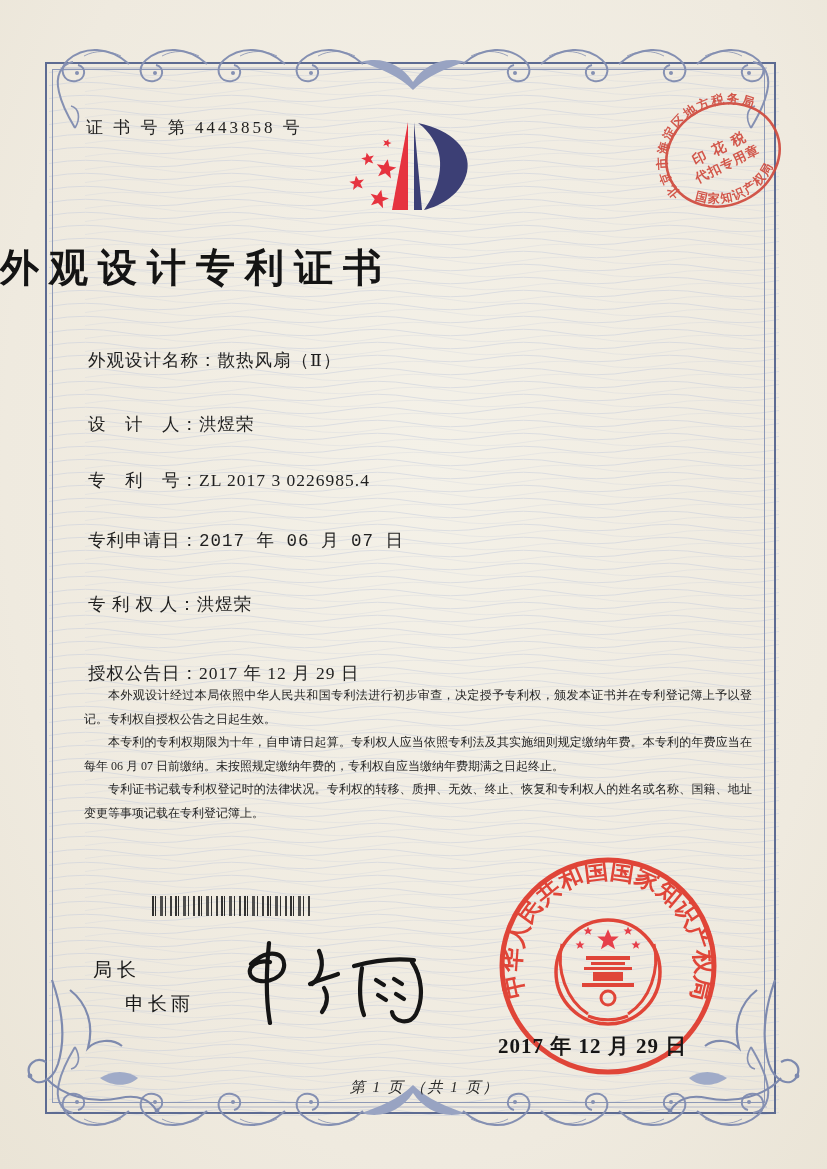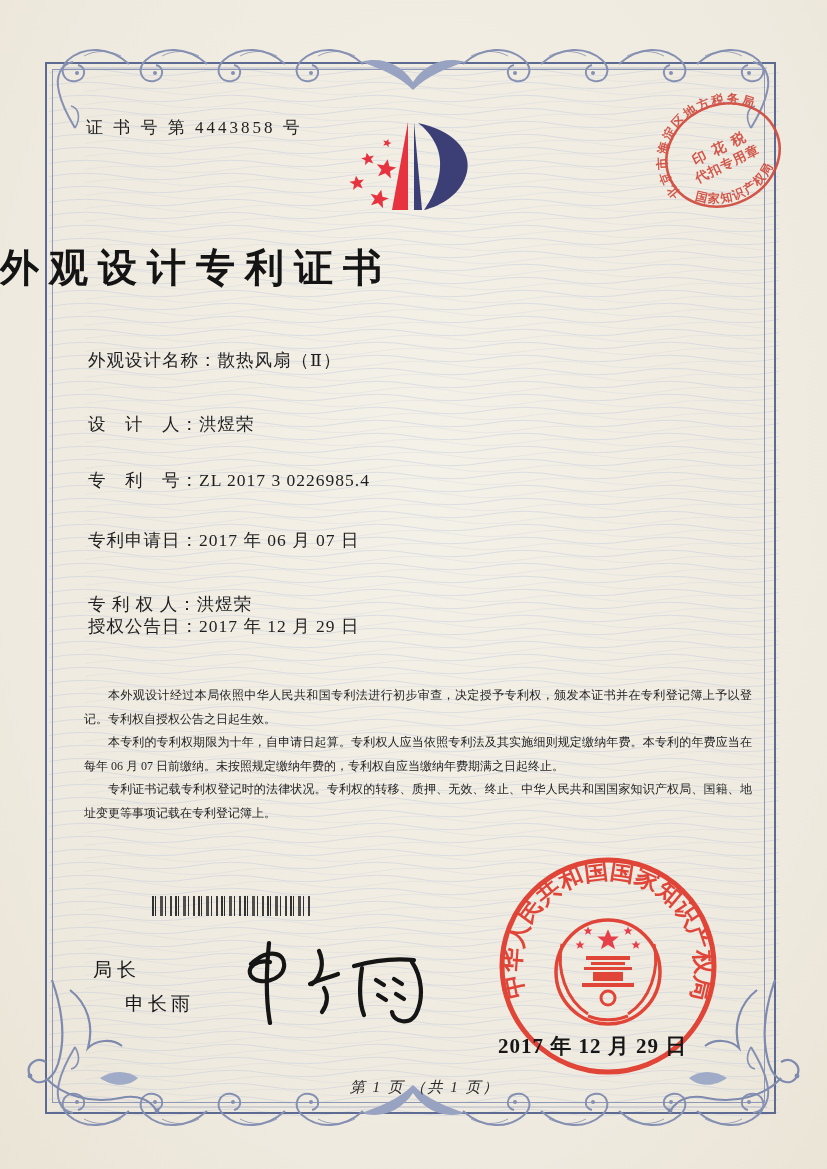--- a/index.html
+++ b/index.html
@@ -134,28 +134,28 @@
       <text x="0" y="-3" text-anchor="middle" font-size="14" font-weight="bold" letter-spacing="2">印 花 税</text>
       <text x="0" y="14" text-anchor="middle" font-size="13" font-weight="bold" letter-spacing="1">代扣专用章</text>
     </g>
   </svg>
 
   <div class="abs title">外观设计专利证书</div>
 
   <div class="abs row" style="top:412px;"><span>设　计　人：</span><span>洪煜荣</span></div>
   <div class="abs row" style="top:348px;"><span>外观设计名称：</span><span>散热风扇（Ⅱ）</span></div>
   <div class="abs row" style="top:468px;"><span>专　利　号：</span><span>ZL 2017 3 0226985.4</span></div>
-  <div class="abs row" style="top:528px;"><span>专利申请日：</span><span>2017 年 06 月 07 日</span></div>
+  <div class="abs row" style="top:528px;font-family:Liberation Mono, monospace;"><span>专利申请日：</span><span>2017 年 06 月 07 日</span></div>
   <div class="abs row" style="top:592px;"><span>专 利 权 人：</span><span>洪煜荣</span></div>
-  <div class="abs row" style="top:614px;"><span>授权公告日：</span><span>2017 年 12 月 29 日</span></div>
+  <div class="abs row" style="top:661px;"><span>授权公告日：</span><span>2017 年 12 月 29 日</span></div>
 
   <div class="abs body-text">
     <p>本外观设计经过本局依照中华人民共和国专利法进行初步审查，决定授予专利权，颁发本证书并在专利登记簿上予以登记。专利权自授权公告之日起生效。</p>
     <p>本专利的专利权期限为十年，自申请日起算。专利权人应当依照专利法及其实施细则规定缴纳年费。本专利的年费应当在每年 06 月 07 日前缴纳。未按照规定缴纳年费的，专利权自应当缴纳年费期满之日起终止。</p>
-    <p>专利证书记载专利权登记时的法律状况。专利权的转移、质押、无效、终止、中华人民共和国国家知识产权局、国籍、地址变更等事项记载在专利登记簿上。</p>
+    <p>专利证书记载专利权登记时的法律状况。专利权的转移、质押、无效、终止、恢复和专利权人的姓名或名称、国籍、地址变更等事项记载在专利登记簿上。</p>
   </div>
 
   <div class="abs barcode"></div>
 
   <div class="abs sig-title">局长</div>
   <div class="abs sig-name">申长雨</div>
 
   <svg class="abs" style="left:222px;top:933px;" width="240" height="105" viewBox="0 0 240 105">
     <g fill="none" stroke="#151515" stroke-width="4.2" stroke-linecap="round">
       <path d="M47,10 C44,40 44,68 48,90"></path>

